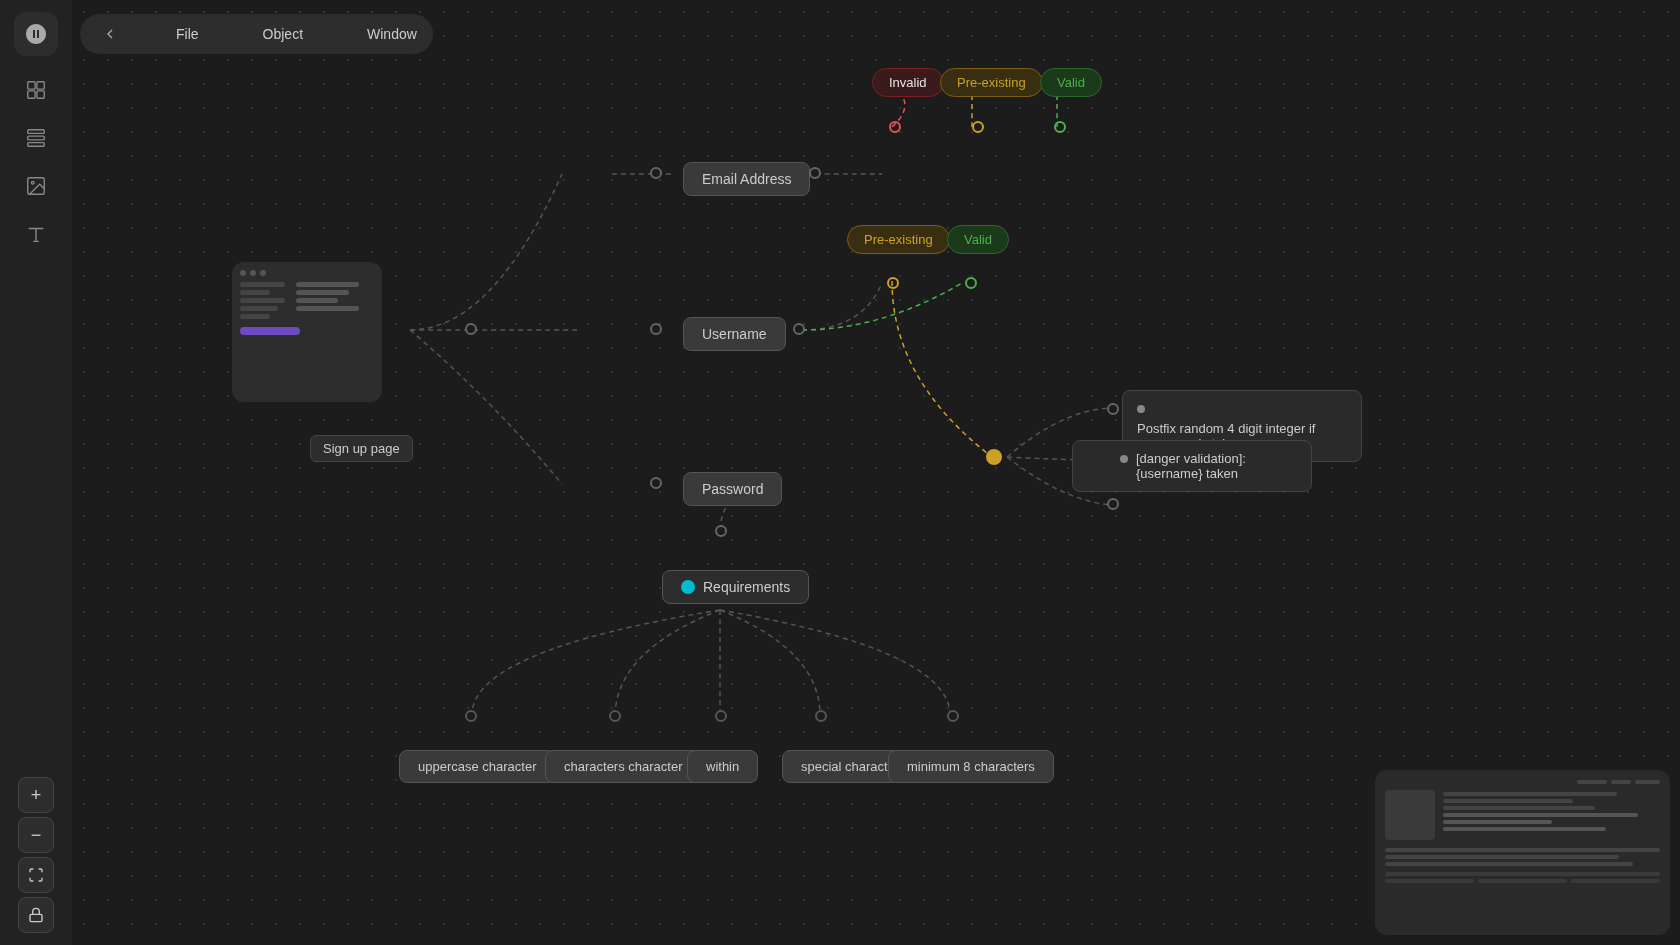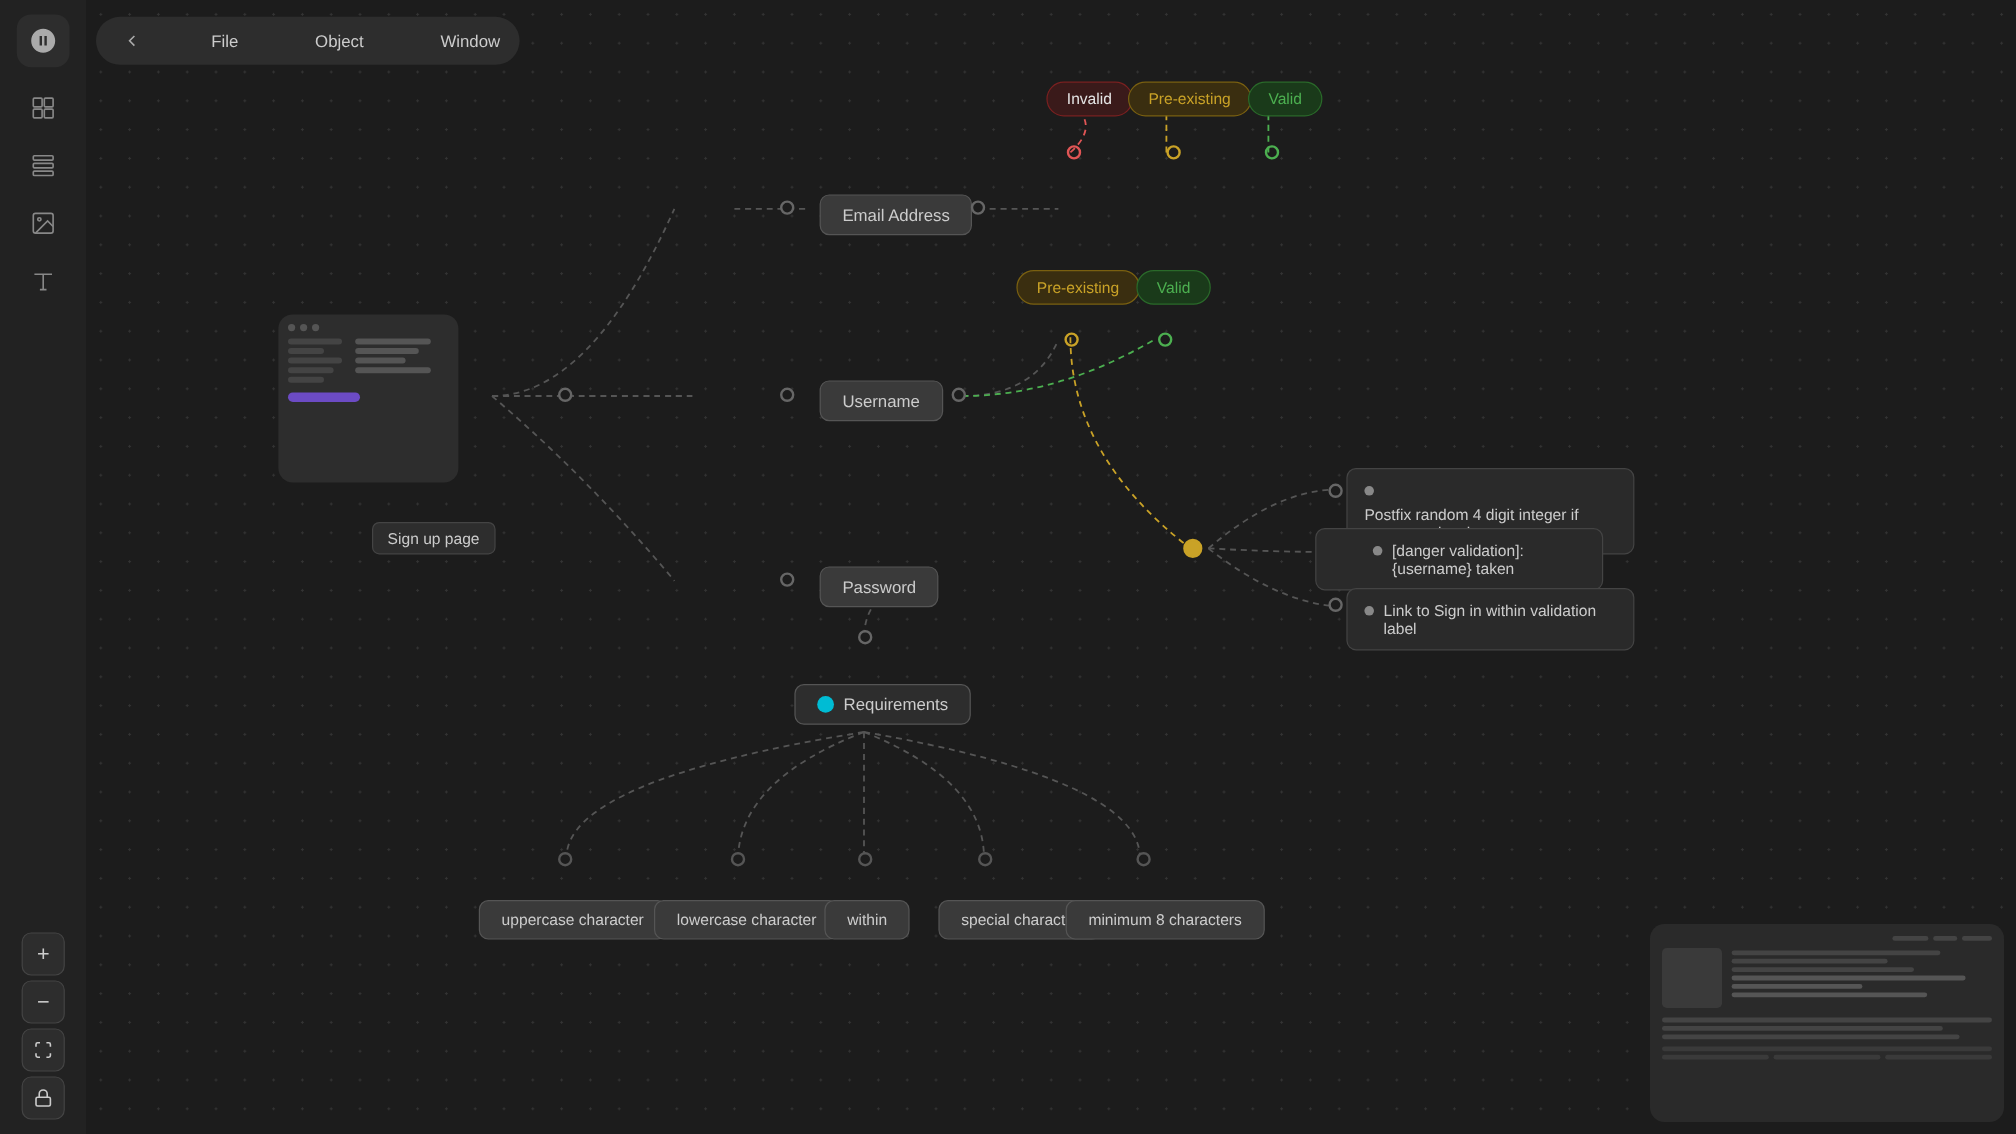--- a/index.html
+++ b/index.html
@@ -464,29 +464,25 @@
 
   <div style="position:absolute; left:1035px; top:403px; width:12px; height:12px; border-radius:50%; border:2px solid #666; background:#1c1c1c;"></div>
   <div style="position:absolute; left:1035px; top:453px; width:12px; height:12px; border-radius:50%; border:2px solid #666; background:#1c1c1c;"></div>
   <div style="position:absolute; left:1035px; top:498px; width:12px; height:12px; border-radius:50%; border:2px solid #666; background:#1c1c1c;"></div>
 
   <div class="info-box" style="left:1050px; top:390px;flex-direction:column;">
     <div class="bullet"></div>
     <span>Postfix random 4 digit integer if username is taken</span>
   </div>
 
-  <div class="info-box" style="left:1024px; top:440px;padding-left:47px;">
+  <div class="info-box" style="left:1000px; top:440px;padding-left:47px;">
     <div class="bullet"></div>
     <span>[danger validation]: {username} taken</span>
   </div>
 
-  <div class="info-box" style="left:1050px; top:490px;">
-    <div class="bullet"></div>
-    <span>Link to Sign in within validation label</span>
-  </div>
 
   <div style="position:absolute; left:578px; top:477px; width:12px; height:12px; border-radius:50%; border:2px solid #666; background:#1c1c1c;"></div>
 
   <div class="node node-default" style="left:611px; top:472px;">
     <span>Password</span>
   </div>
 
   <div style="position:absolute; left:643px; top:525px; width:12px; height:12px; border-radius:50%; border:2px solid #666; background:#1c1c1c;"></div>
 
   <div class="node node-requirements" style="left:590px; top:570px;">
@@ -497,21 +493,21 @@
   <div style="position:absolute; left:393px; top:710px; width:12px; height:12px; border-radius:50%; border:2px solid #555; background:#1c1c1c;"></div>
   <div style="position:absolute; left:537px; top:710px; width:12px; height:12px; border-radius:50%; border:2px solid #555; background:#1c1c1c;"></div>
   <div style="position:absolute; left:643px; top:710px; width:12px; height:12px; border-radius:50%; border:2px solid #555; background:#1c1c1c;"></div>
   <div style="position:absolute; left:743px; top:710px; width:12px; height:12px; border-radius:50%; border:2px solid #555; background:#1c1c1c;"></div>
   <div style="position:absolute; left:875px; top:710px; width:12px; height:12px; border-radius:50%; border:2px solid #555; background:#1c1c1c;"></div>
 
   <div class="node node-default" style="left:327px; top:750px; font-size:13px;">
     <span>uppercase character</span>
   </div>
   <div class="node node-default" style="left:473px; top:750px; font-size:13px;">
-    <span>lowercase character</span>
+    <span>characters character</span>
   </div>
   <div class="node node-default" style="left:615px; top:750px; font-size:13px;">
     <span>within</span>
   </div>
   <div class="node node-default" style="left:710px; top:750px; font-size:13px;">
     <span>special character</span>
   </div>
   <div class="node node-default" style="left:816px; top:750px; font-size:13px;">
     <span>minimum 8 characters</span>
   </div>

